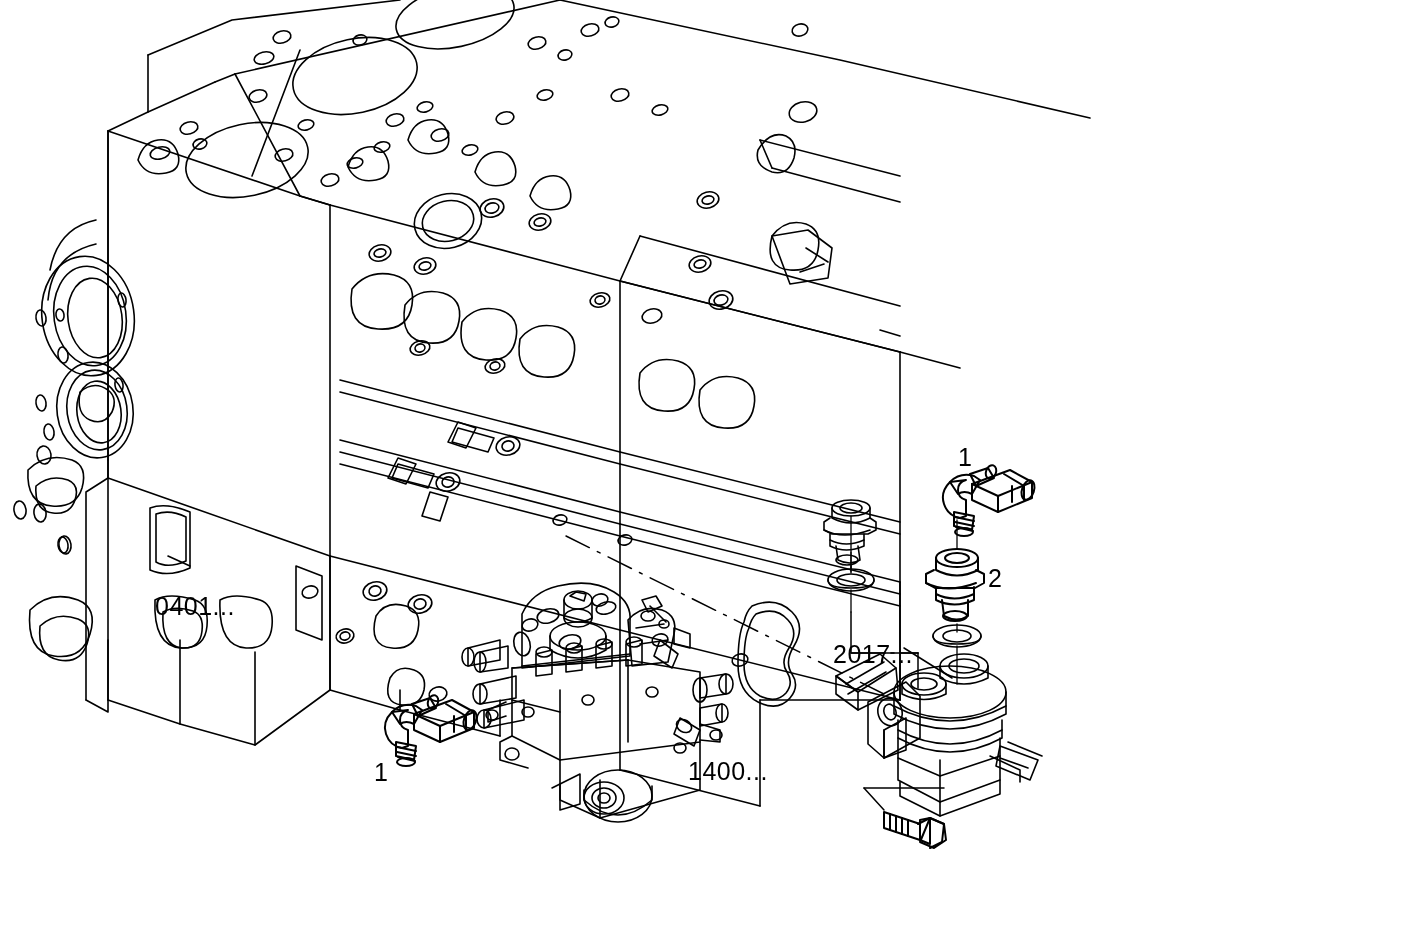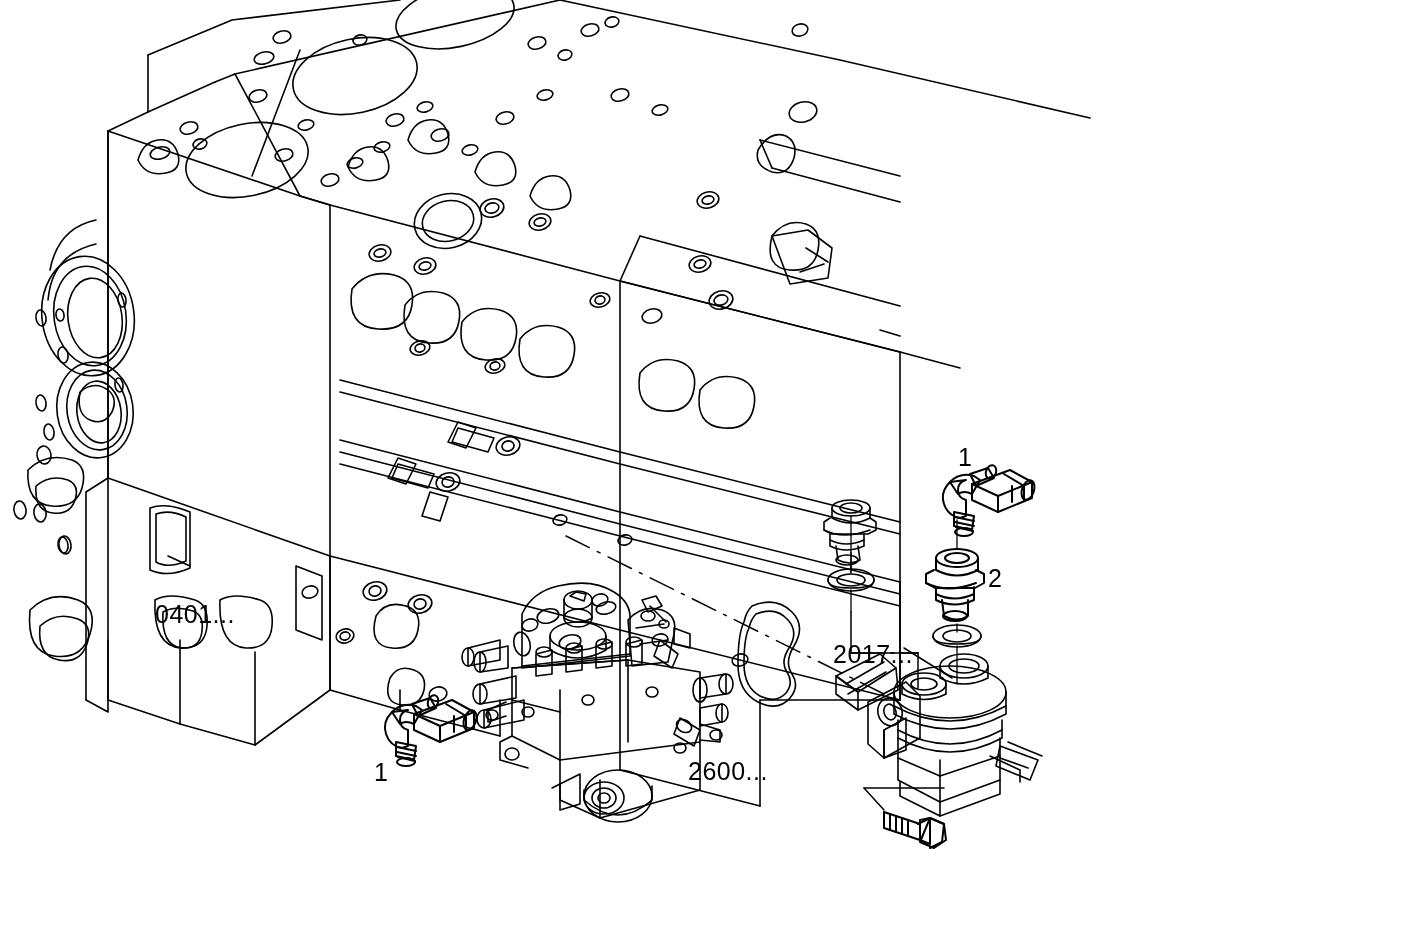--- a/index.html
+++ b/index.html
@@ -507,23 +507,23 @@
 
       <g stroke-width="1.5">
         <path d="M851 612 L851 653 L918 653"></path>
         <path d="M918 653 L918 688" stroke-dasharray="0"></path>
         <path d="M851 653 L918 653" stroke-dasharray="34 6 3 6"></path>
       </g>
 
     </g>
   </svg>
 
-  <div class="label group-label" style="left:155px; top:592px;margin-top:8px;">0401...</div>
-
-  <div class="label group-label" style="left:688px; top:757px;">2600...</div>
+  <div class="label group-label" style="left:155px; top:592px;">0401...</div>
+
+  <div class="label group-label" style="left:688px; top:757px;">1400...</div>
 
   <div class="label group-label" style="left:833px; top:640px;">2017...</div>
 
   <div class="label callout-label" style="left:374px; top:758px;">1</div>
 
   <div class="label callout-label" style="left:958px; top:443px;">1</div>
 
   <div class="label callout-label" style="left:988px; top:564px;">2</div>
 
 </div>

